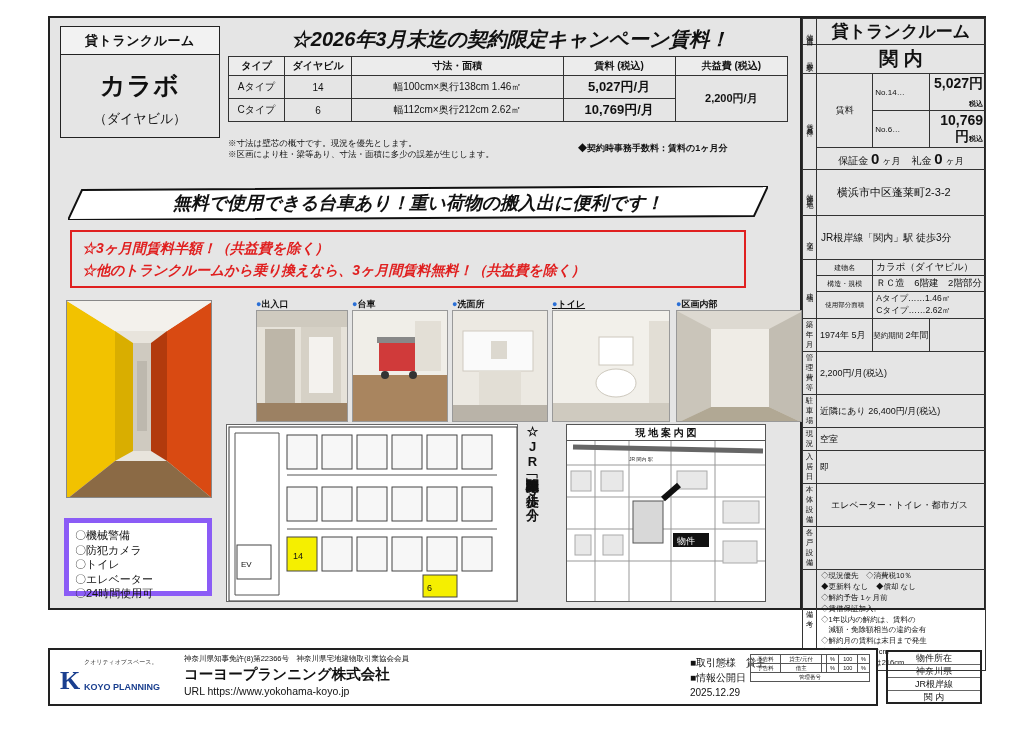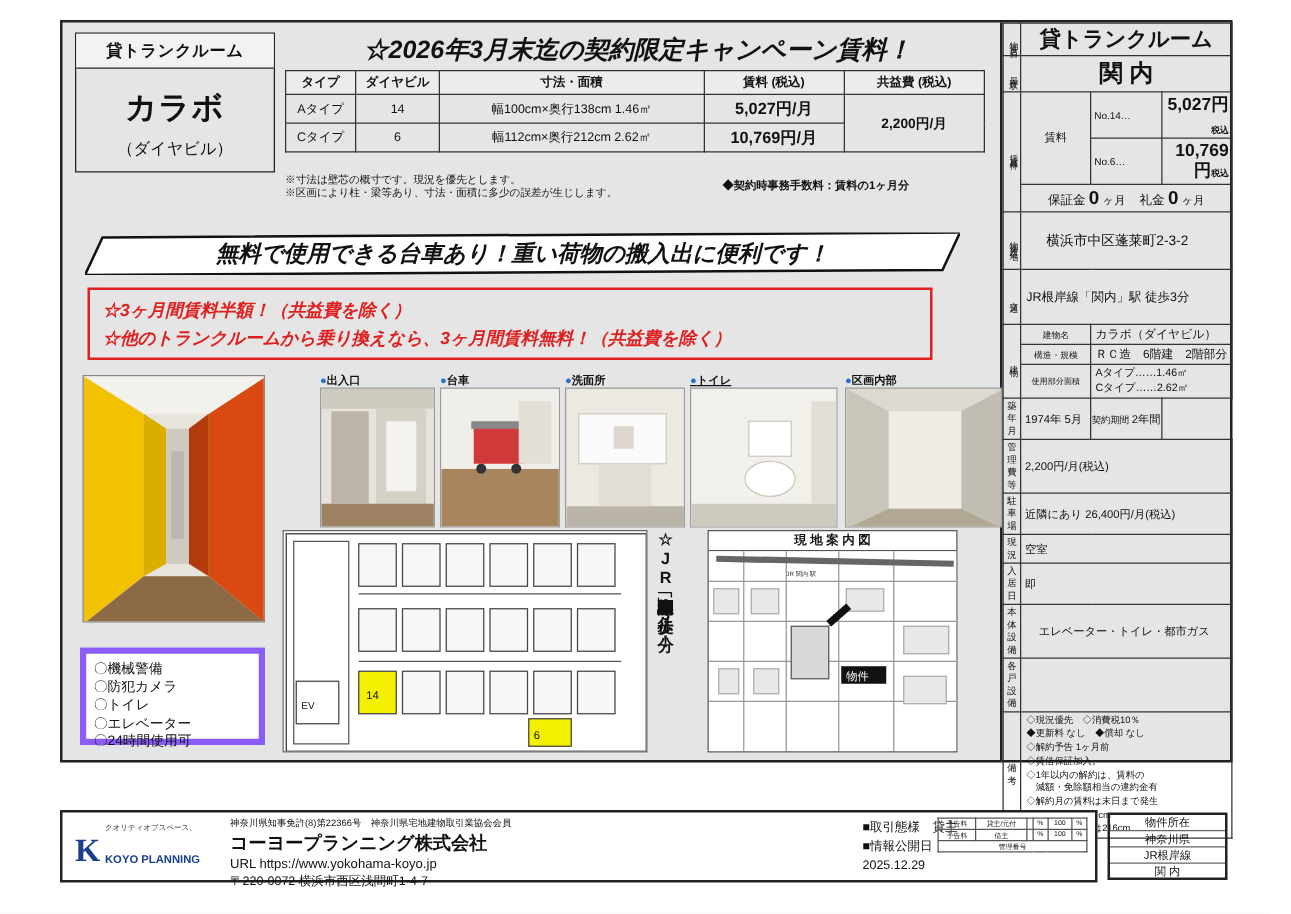--- a/index.html
+++ b/index.html
@@ -479,21 +479,20 @@
   <div class="footer" style="width:830px;">
     <div class="logo">
       <div class="qtext" style="position:absolute;left:26px;top:0">クオリティオブスペース。</div>
       <div class="kbig">K</div>
       <div class="koyo">KOYO PLANNING</div>
     </div>
     <div class="fcompany">
       <div class="lic">神奈川県知事免許(8)第22366号　神奈川県宅地建物取引業協会会員</div>
       <div class="cname">コーヨープランニング株式会社</div>
       <div class="url">URL https://www.yokohama-koyo.jp</div>
-      <div class="addr">〒220-0072 横浜市西区浅間町1-4-7</div>
     </div>
     <div class="fright">
       <div>■取引態様　貸主</div>
       <div>■情報公開日</div>
       <div>2025.12.29</div>
     </div>
     <div class="fminitab" style="left:700px">
       <table>
         <tbody>
             <tr>

